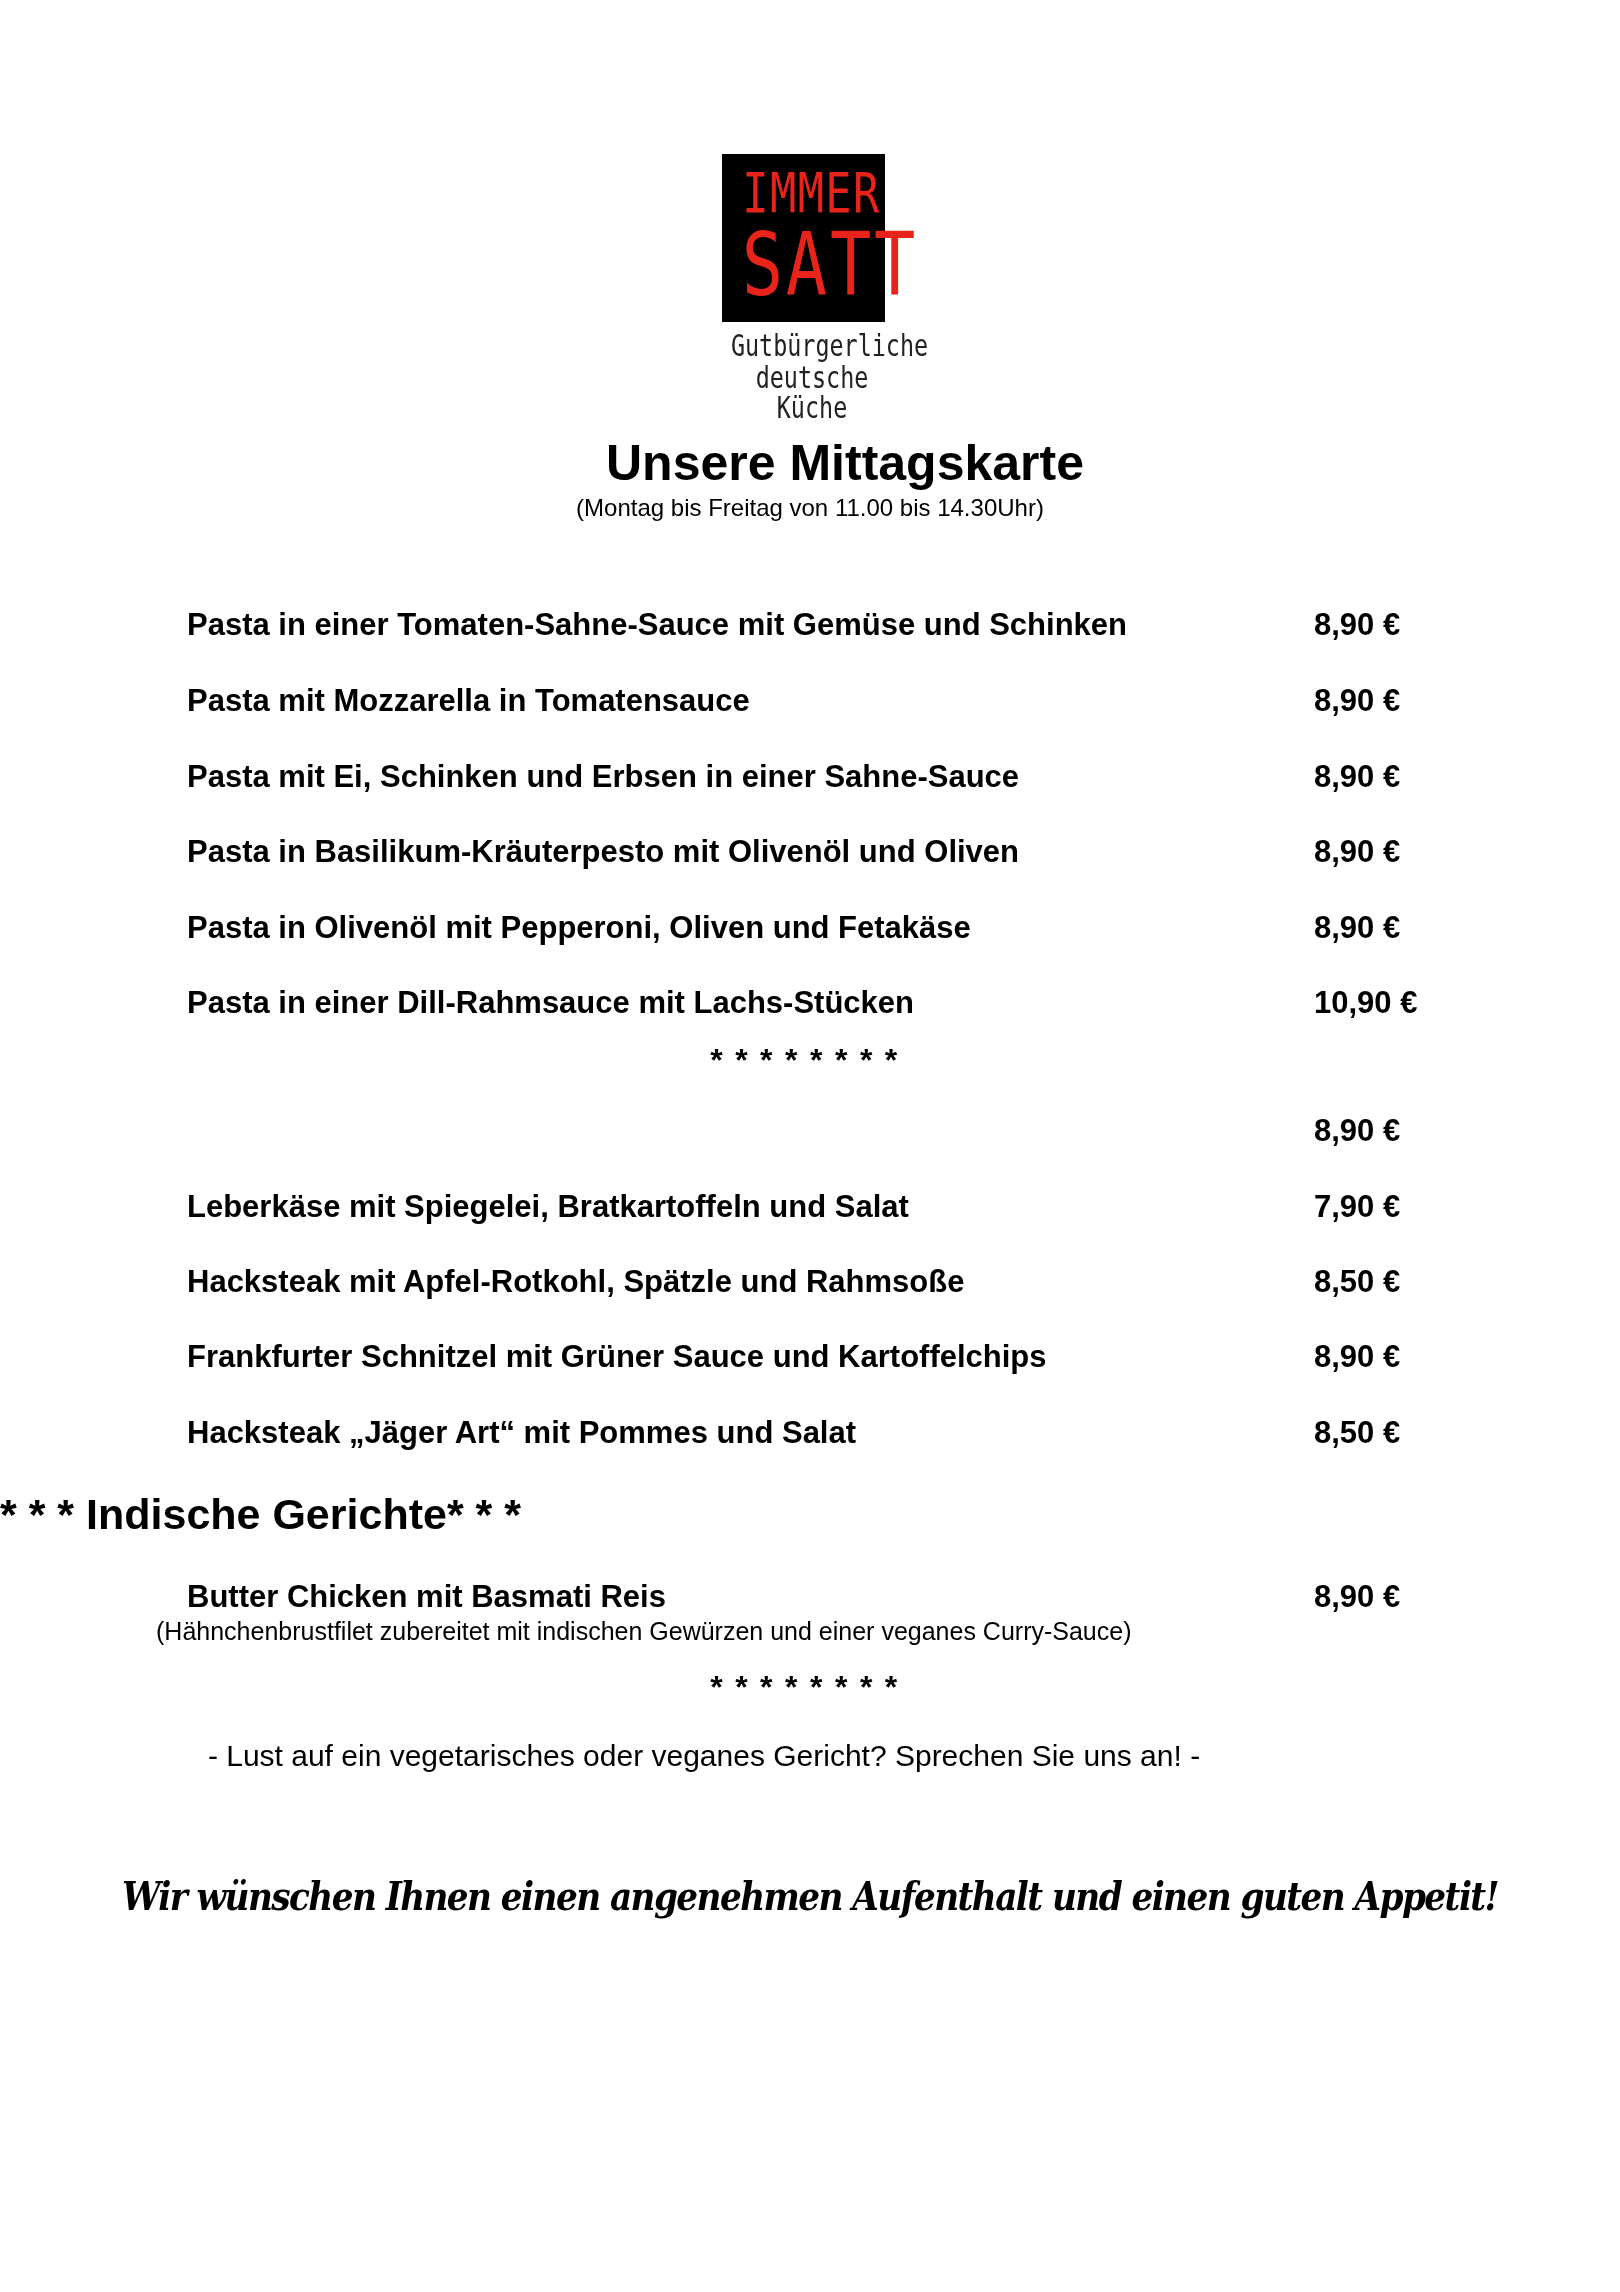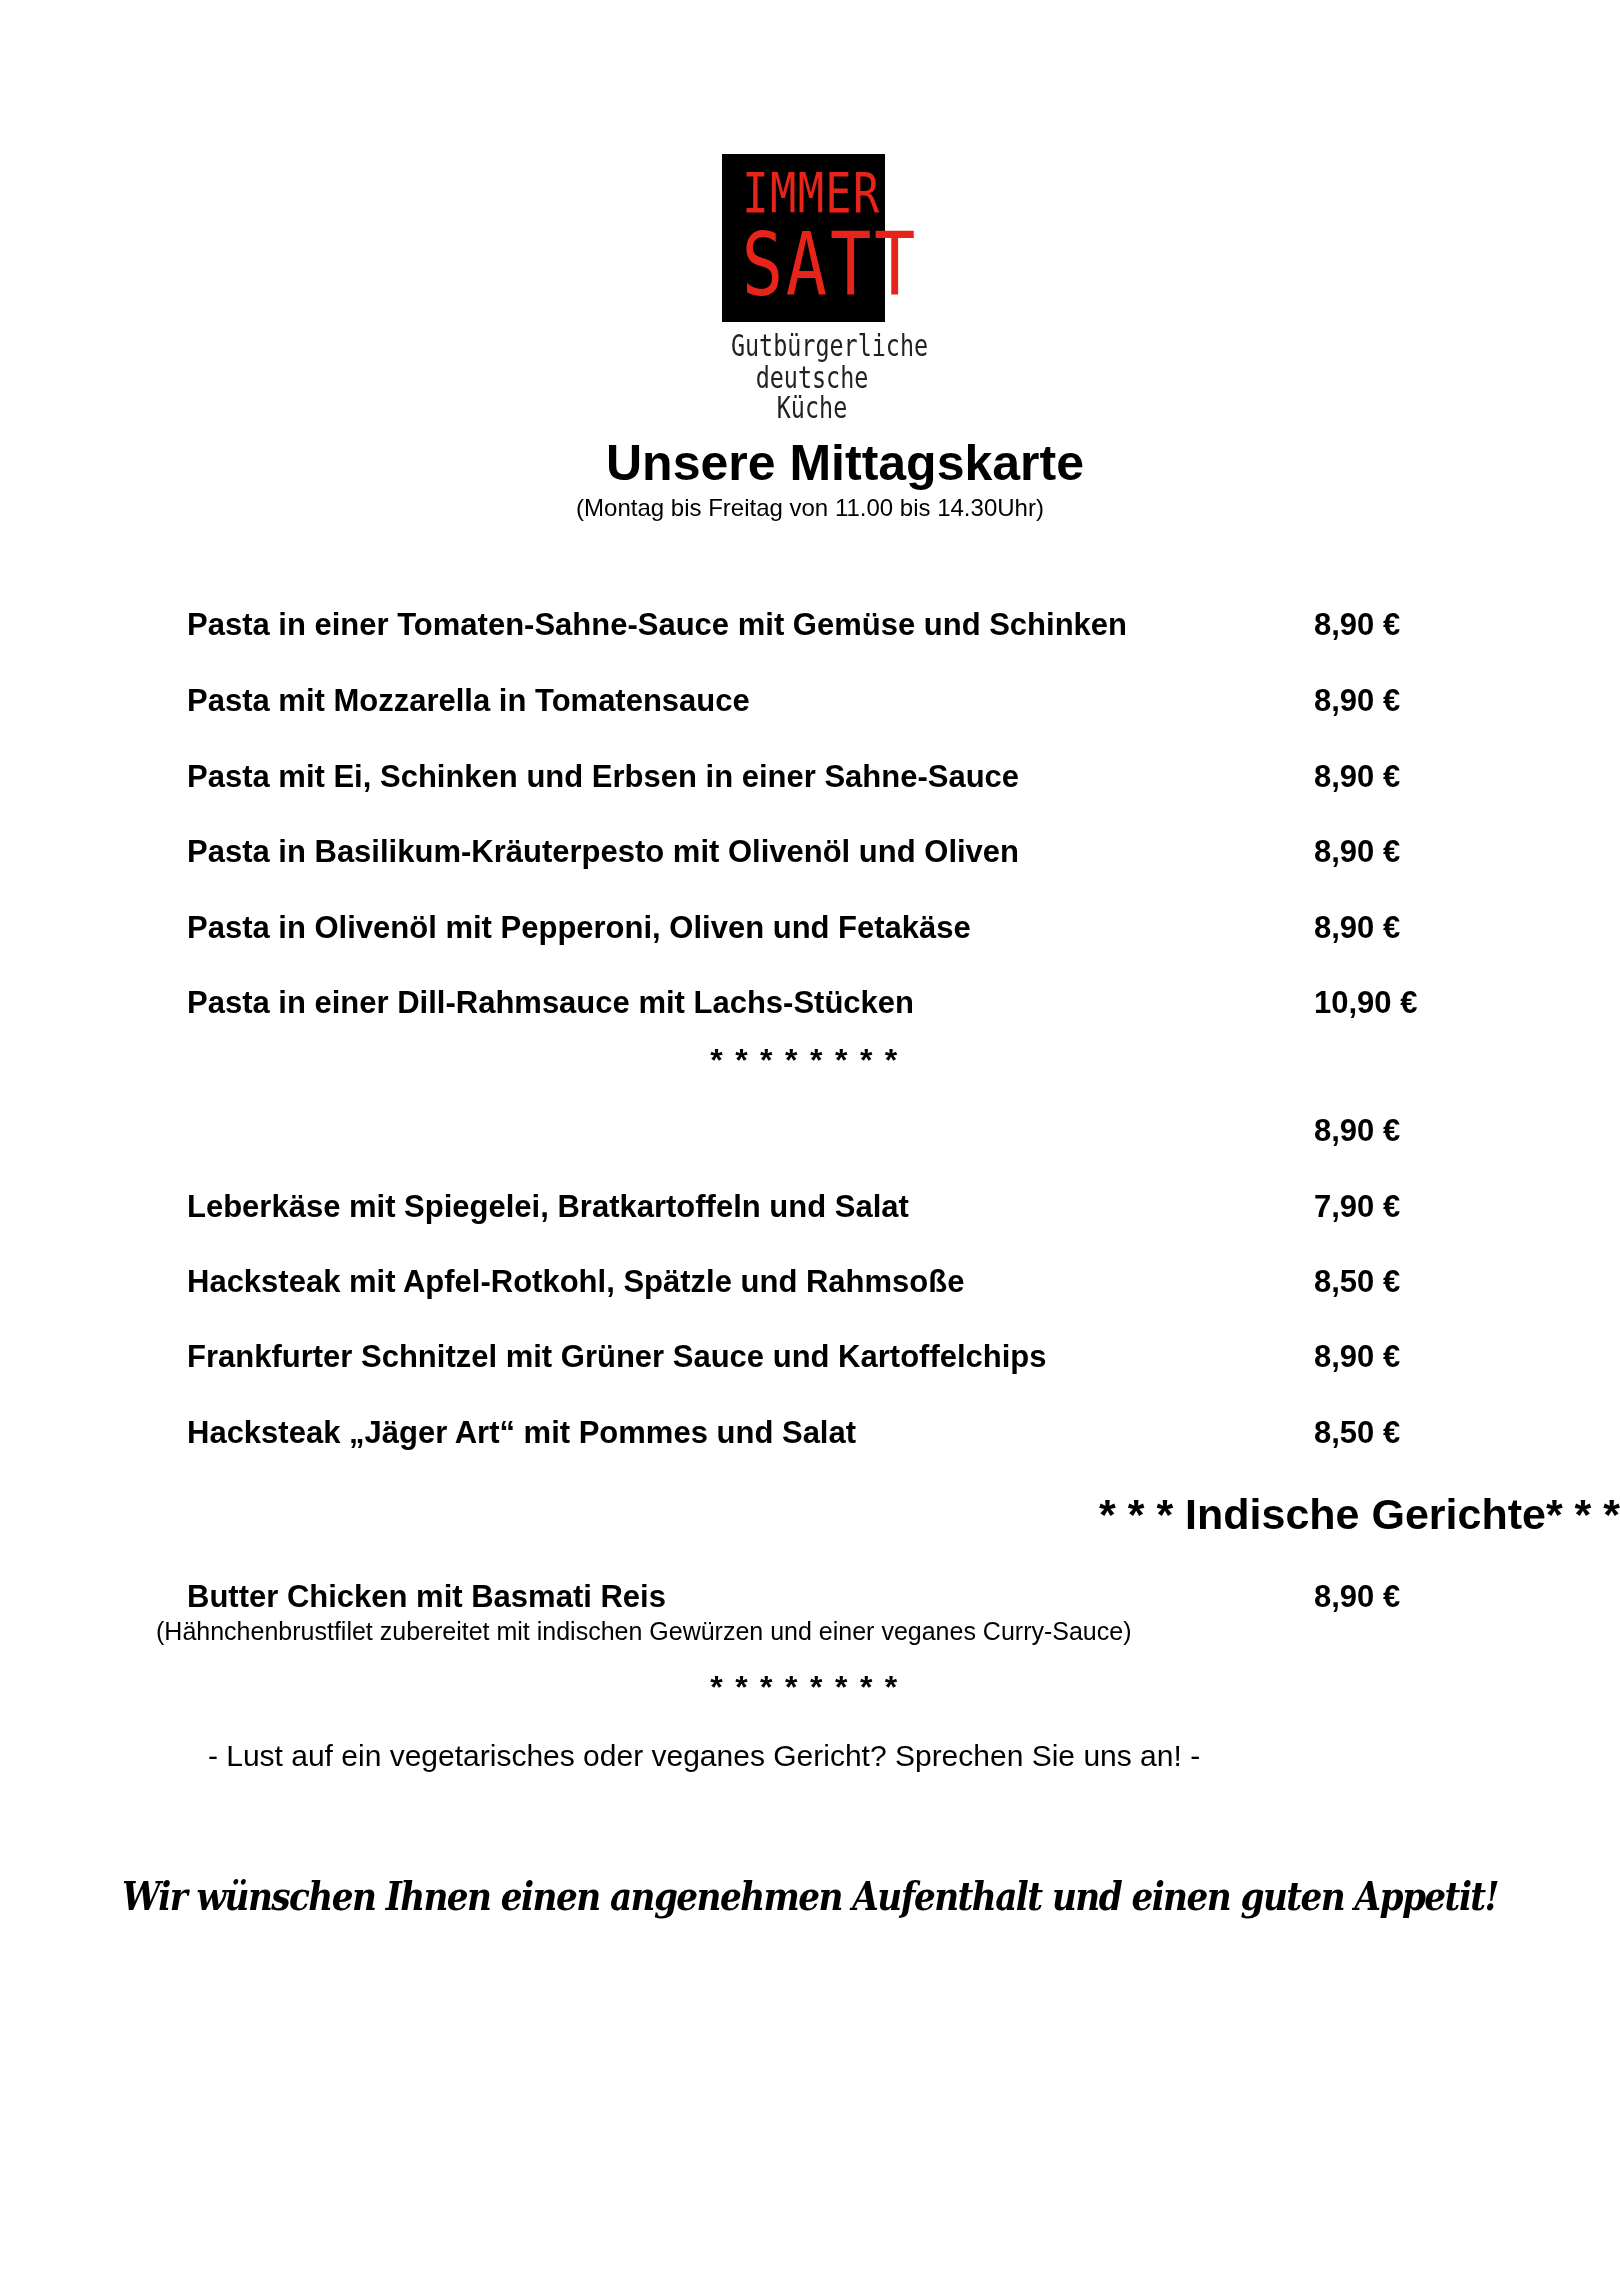--- a/index.html
+++ b/index.html
@@ -9,21 +9,21 @@
     .logo-line { position: absolute; left: 0; width: 179px; text-align: center; color: #e8231a; font-family: "DejaVu Sans Mono", monospace; font-weight: normal; transform: scaleX(0.78); transform-origin: center; }
     .logo-l1 { top: 9px; font-size: 56px; line-height: 59px; letter-spacing: 1.8px; }
     .logo-l2 { top: 66px; font-size: 88px; line-height: 90px; letter-spacing: 3.6px; }
     .logo-tag { left: 708px; width: 208px; text-align: center; font-family: "DejaVu Sans Mono", monospace; font-size: 30px; line-height: 30px; color: #222; transform: scaleX(0.78); transform-origin: center; }
     .title { left: 0; width: 1620px; top: 435px; text-align: center; font-weight: bold; font-size: 50px; line-height: 57px; padding-left: 35px; }
     .subtitle { left: 0; width: 1620px; top: 493px; text-align: center; font-weight: normal; font-size: 24px; line-height: 29px; }
     .row { left: 156px; width: 1325px; height: 39px; }
     .dish { position: absolute; left: 0; top: 0; font-weight: bold; font-size: 31px; line-height: 39px; white-space: nowrap; margin-left: 31px; }
     .price { position: absolute; left: 1158px; top: 0; font-weight: bold; font-size: 31px; line-height: 39px; white-space: nowrap; }
     .stars { left: 0; width: 1620px; text-align: center; font-weight: bold; font-size: 32px; line-height: 36px; letter-spacing: 12.5px; }
-    .section { left: 0; width: 1620px; top: 1487px; text-align: right; font-weight: bold; font-size: 43px; line-height: 54px; }
+    .section { left: 0; width: 1620px; top: 1487px; text-align: left; font-weight: bold; font-size: 43px; line-height: 54px; }
     .desc { position: absolute; left: 0; top: 39px; font-size: 25px; line-height: 30px; white-space: nowrap; }
     .note { left: 0; width: 1408px; top: 1737px; text-align: center; font-size: 30px; line-height: 38px; }
     .closing { left: 0; width: 1620px; top: 1870px; text-align: center; font-family: "DejaVu Serif", serif; font-style: italic; font-weight: bold; font-size: 39px; line-height: 52px; letter-spacing: -1.8px; transform: scaleX(0.88); transform-origin: center; }
   </style>
 </head>
 <body>
 
 <div class="abs logo-box">
   <div class="logo-line logo-l1">IMMER</div>
   <div class="logo-line logo-l2">SATT</div>

